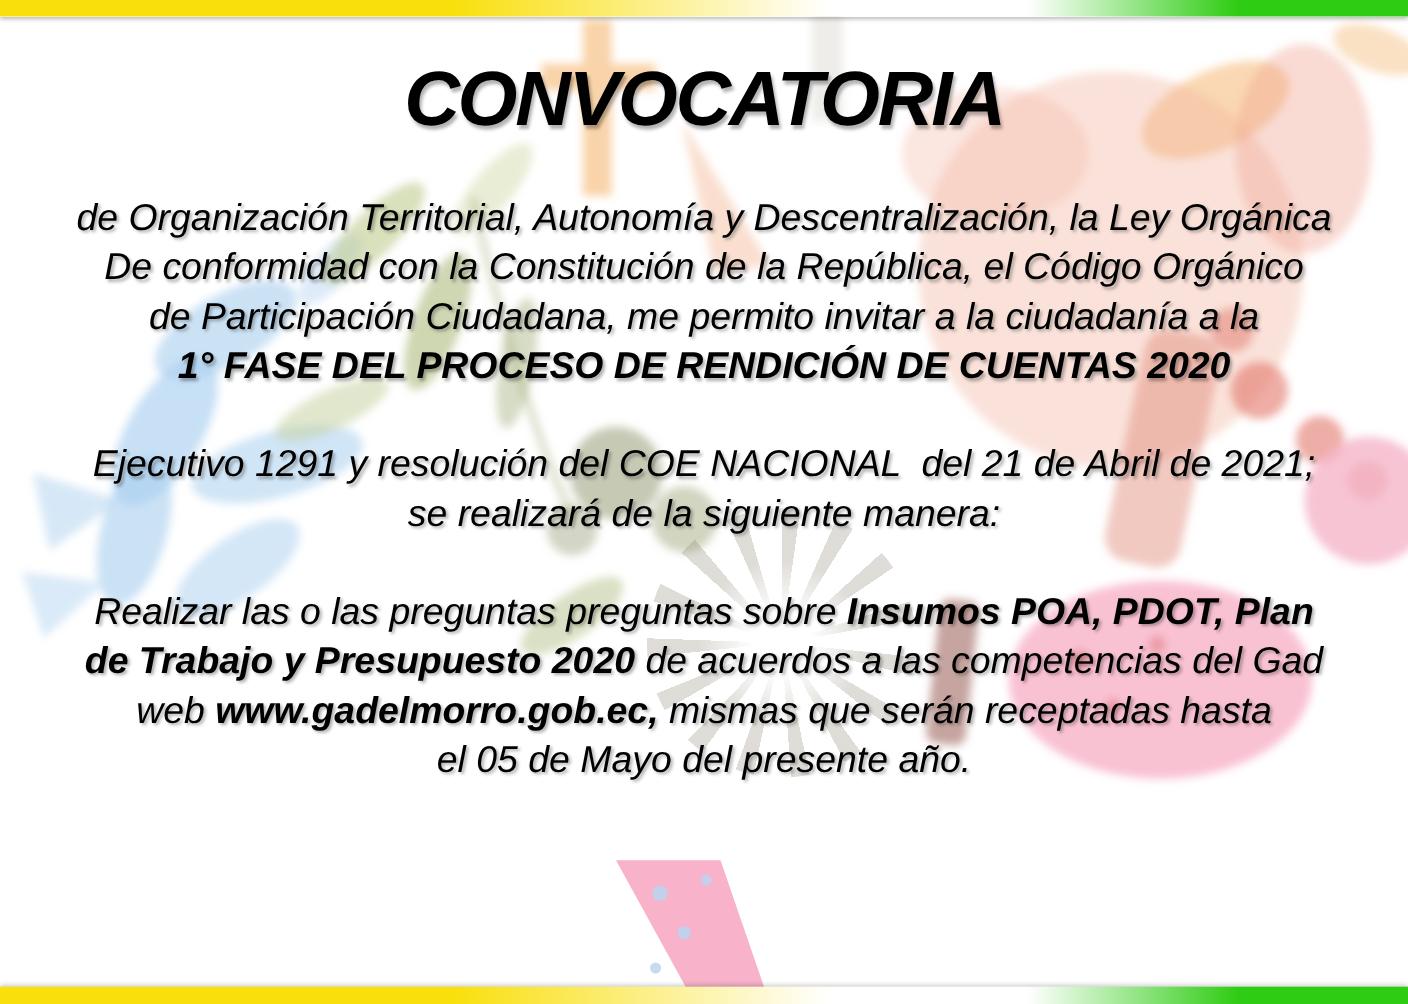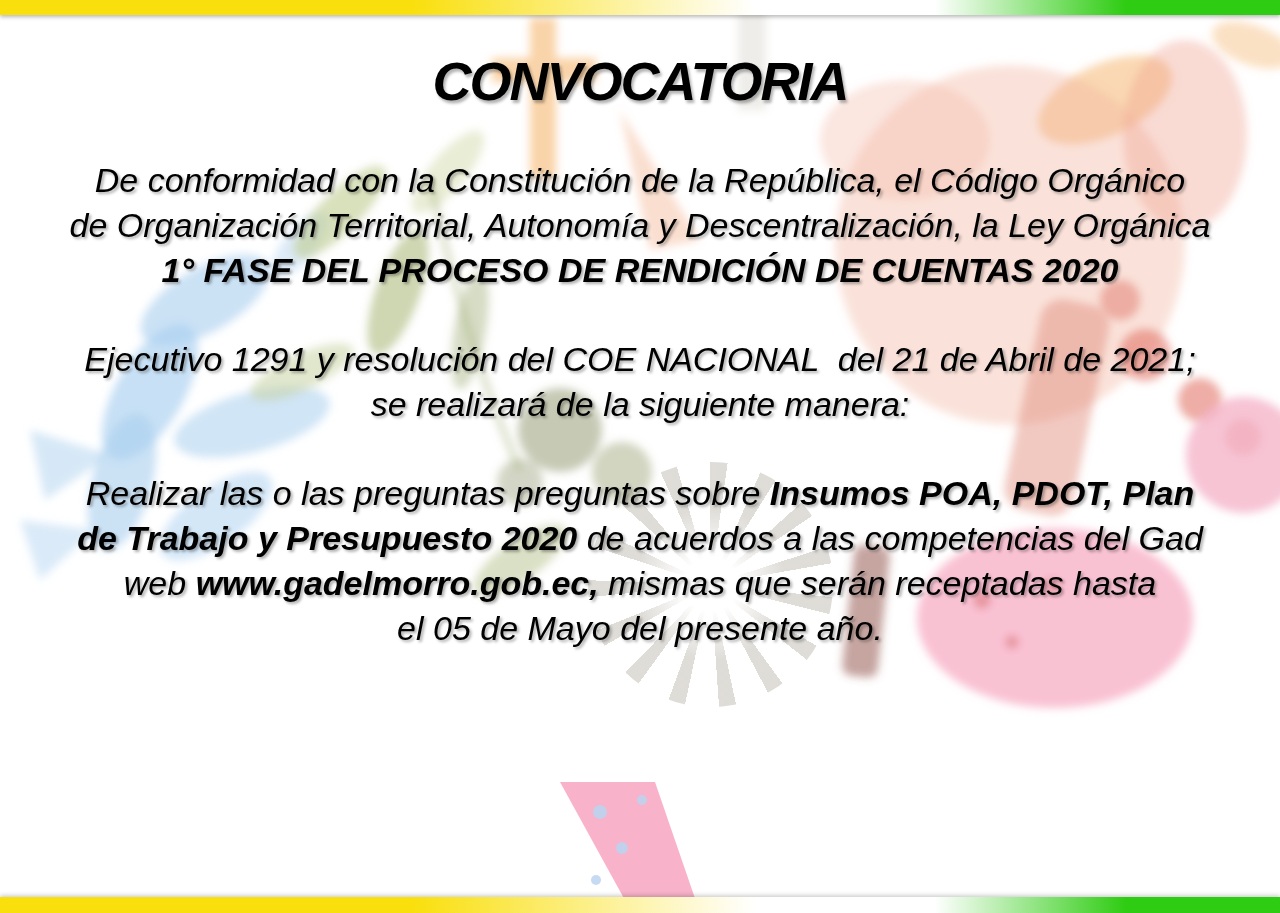--- a/index.html
+++ b/index.html
@@ -29,21 +29,21 @@
       repeating-conic-gradient(rgba(132,122,104,.62) 0deg 8deg, rgba(255,255,255,0) 8deg 24deg);
   }
 
   
   .content{
     position:absolute;inset:0;z-index:10;
     text-align:center;color:#000;font-style:italic;
   }
   .title{
     margin:50px 0 0 0;
-    font-size:54px;font-weight:bold;letter-spacing:-2px;
+    font-size:70px;font-weight:bold;letter-spacing:-2px;
     text-shadow:2px 3px 3px rgba(0,0,0,.30);
   }
   .doc-body{margin-top:46px;font-size:34px;line-height:45px;}
   .para{margin:0 0 44px 0;}
   .line{white-space:pre;text-shadow:2px 2px 3px rgba(0,0,0,.32);}
   .b{font-weight:bold;margin-top:22px;}
 </style>
 </head>
 <body>
 
@@ -120,22 +120,23 @@
     <circle cx="642" cy="800" r="5" fill="#BCD3F0" fill-opacity="0.85"></circle>
   </g>
 </svg>
 
 <div class="pinwheel"></div>
 
 <div class="content">
   <h1 class="title">CONVOCATORIA</h1>
   <div class="doc-body">
       <div class="para">
+        <div class="line"><span>de Organización Territorial, Autonomía y Descentralización, la Ley Orgánica</span></div>
         <div class="line"><span>De conformidad con la Constitución de la República, el Código Orgánico</span></div>
-        <div class="line"><span>de Organización Territorial, Autonomía y Descentralización, la Ley Orgánica</span></div>
+        <div class="line"><span>de Participación Ciudadana, me permito invitar a la ciudadanía a la</span></div>
         <div class="line"><span class="b">1° FASE DEL PROCESO DE RENDICIÓN DE CUENTAS 2020</span></div>
       </div>
       <div class="para">
         <div class="line"><span>Ejecutivo 1291 y resolución del COE NACIONAL  del 21 de Abril de 2021;</span></div>
         <div class="line"><span>se realizará de la siguiente manera:</span></div>
       </div>
       <div class="para">
         <div class="line"><span>Realizar las o las preguntas preguntas sobre </span><span class="b">Insumos POA, PDOT, Plan</span></div>
         <div class="line"><span class="b">de Trabajo y Presupuesto 2020</span><span> de acuerdos a las competencias del Gad</span></div>
         <div class="line"><span>web </span><span class="b">www.gadelmorro.gob.ec,</span><span> mismas que serán receptadas hasta</span></div>

